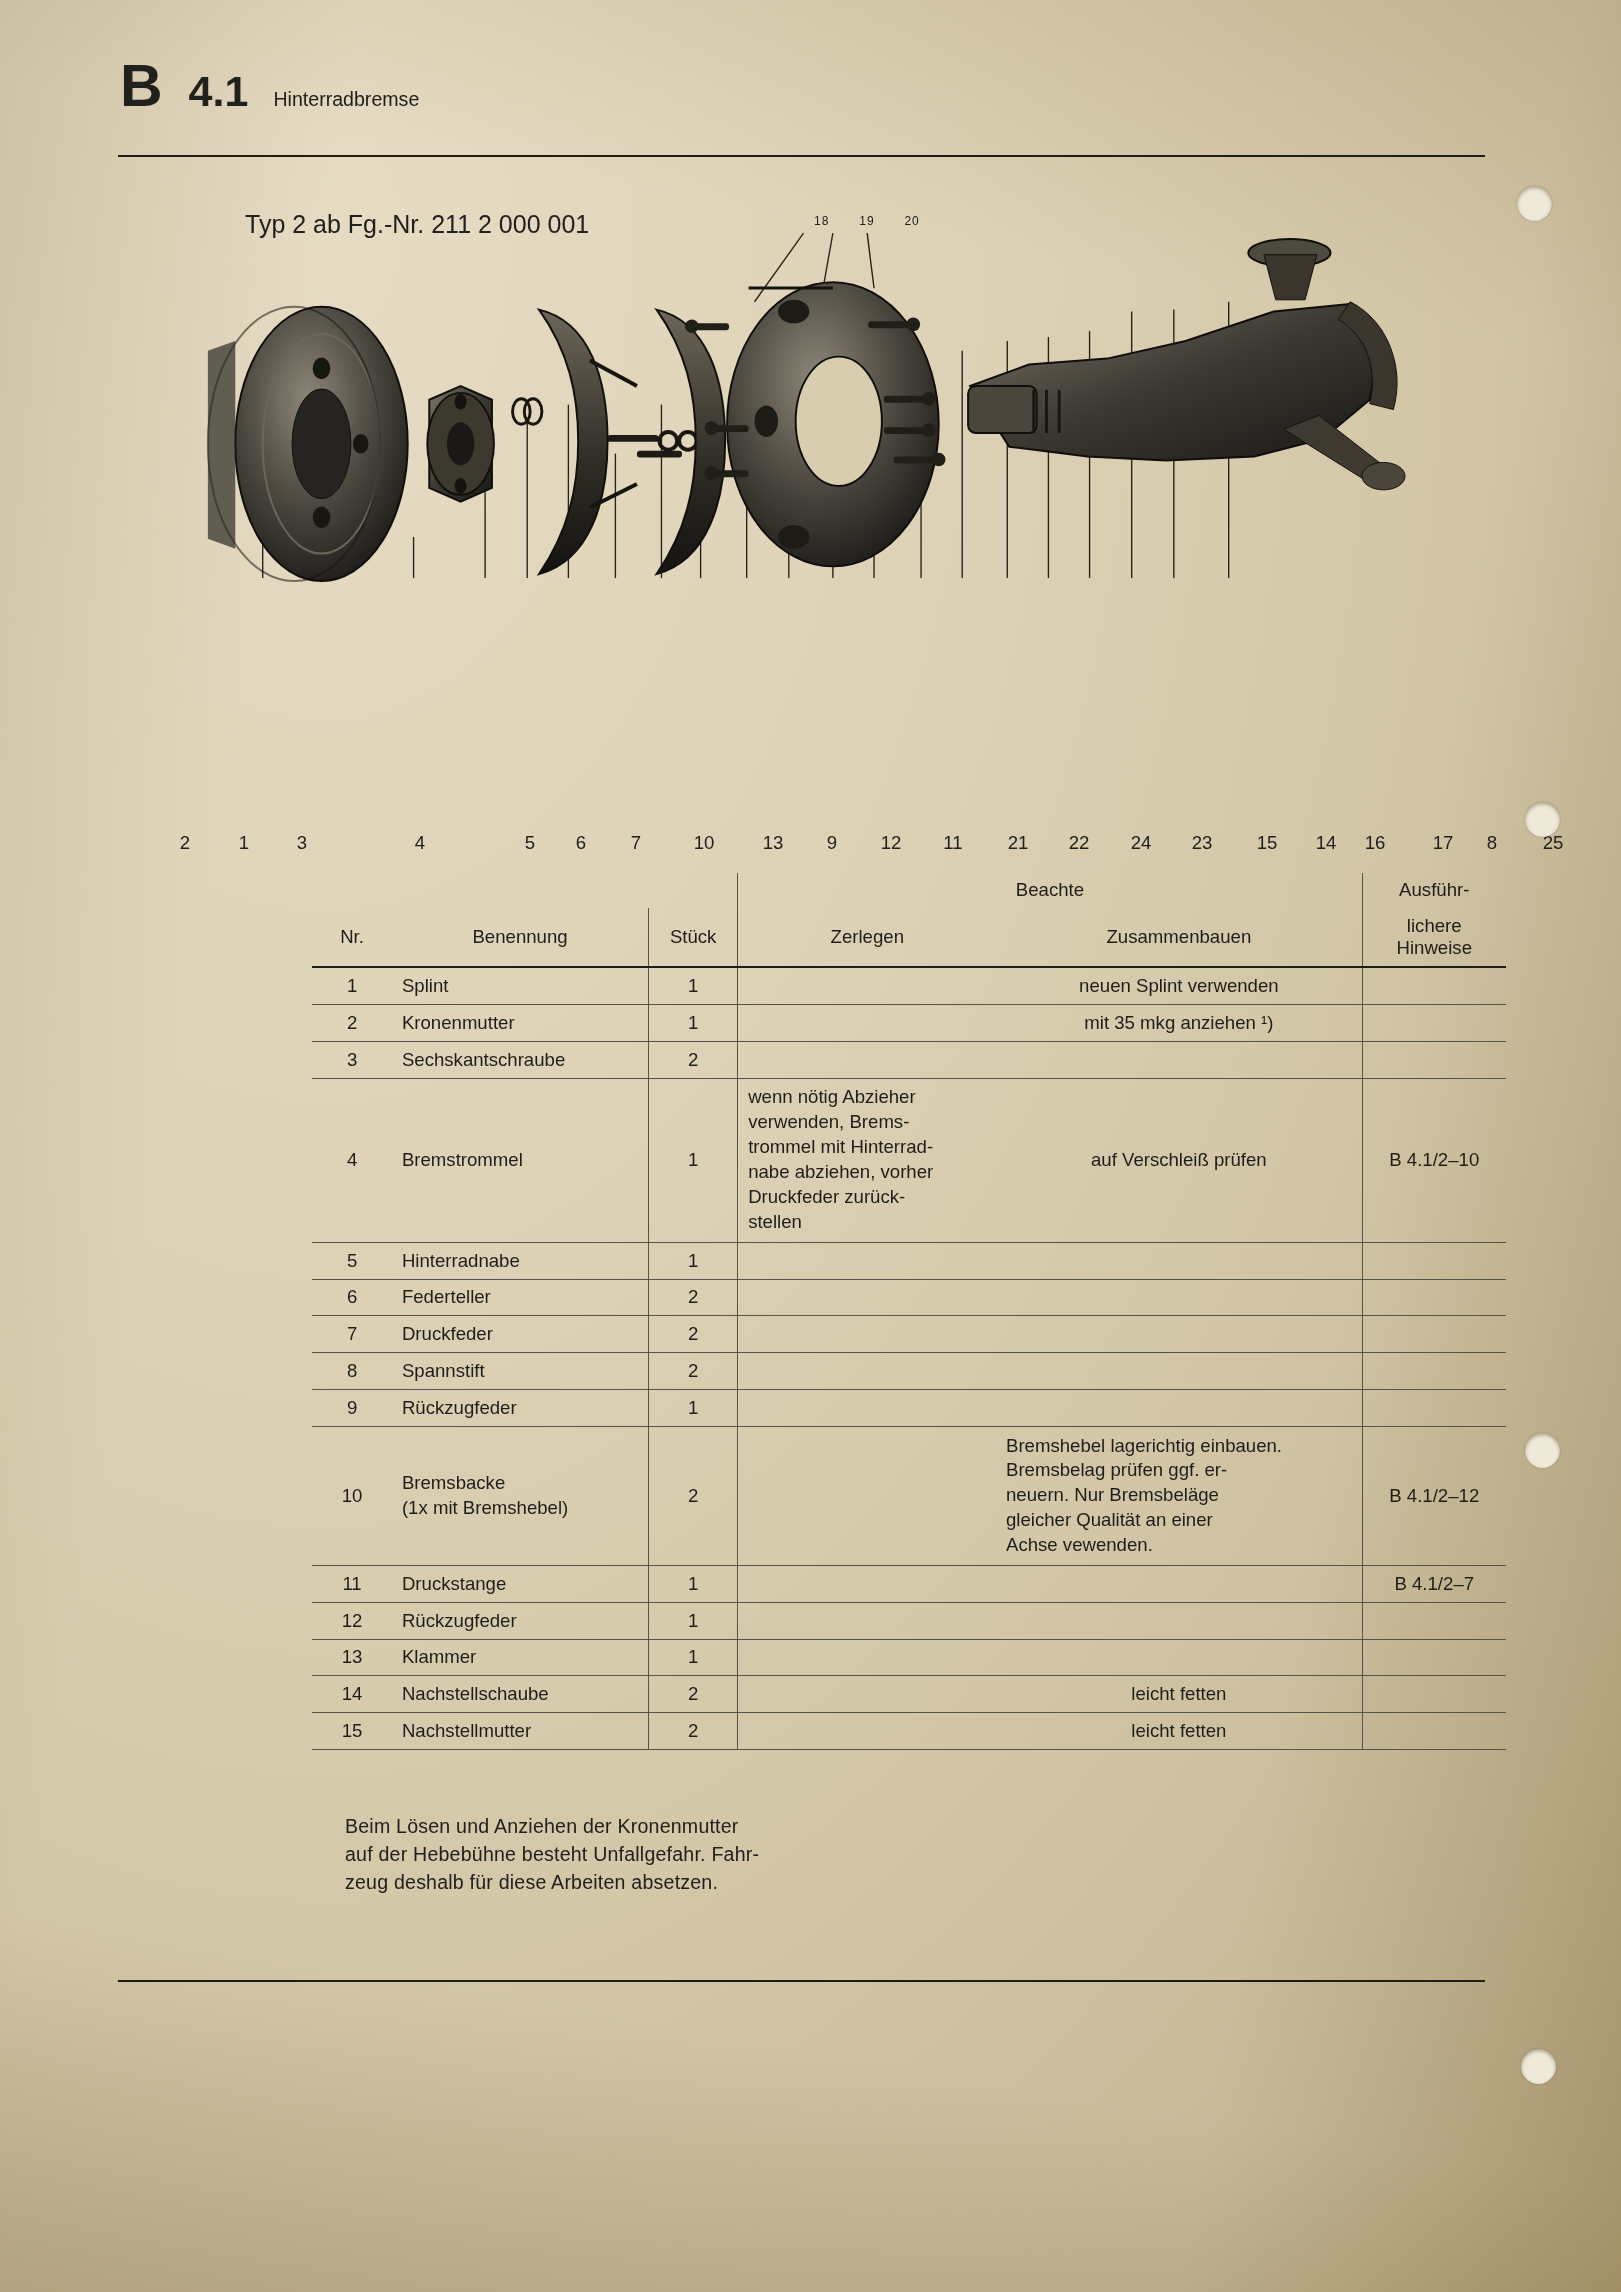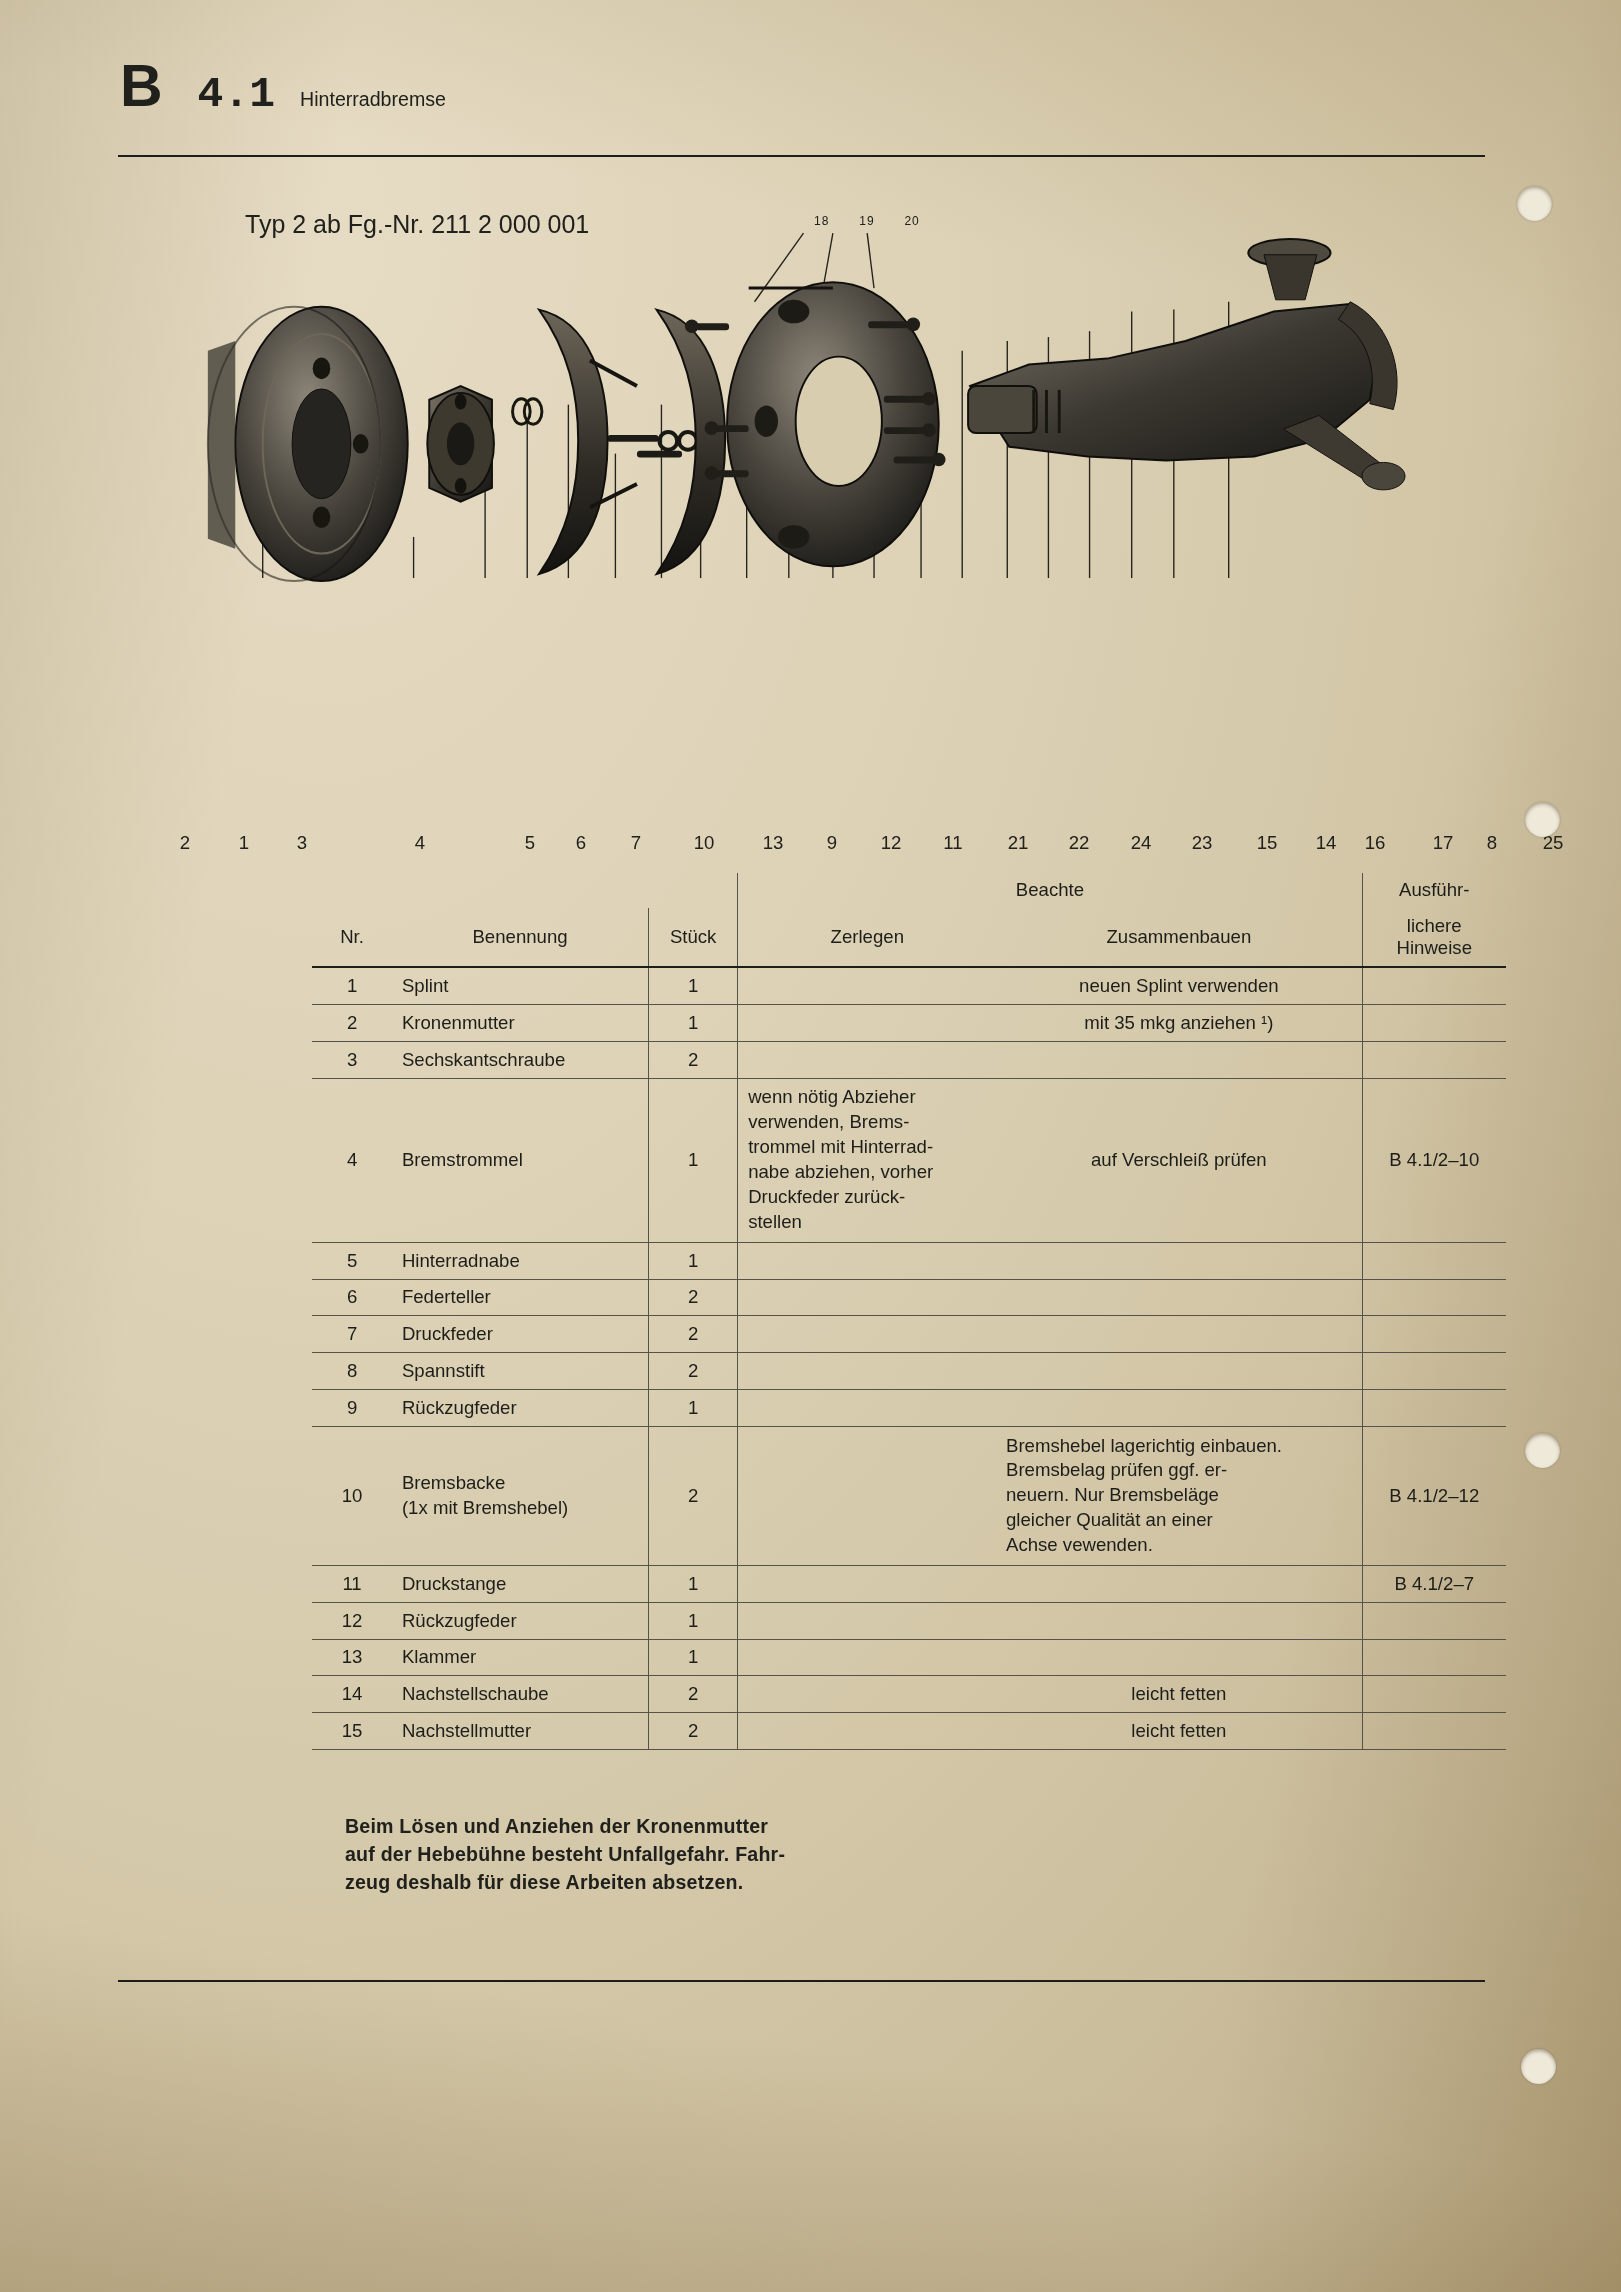--- a/index.html
+++ b/index.html
@@ -50,23 +50,22 @@
   }
   .hdr .b {
     font-size: 59px;
     font-weight: bold;
     letter-spacing: 0px;
     line-height: 1;
   }
   .hdr .num {
     font-size: 43px;
     font-weight: bold;
-    margin-left: 35px;
+    margin-left: 26px;
     line-height: 1;
-    font-family: Liberation Mono, monospace;
   }
   .hdr .sub {
     font-size: 19.6px;
     margin-left: 25px;
     line-height: 1;
   }
   .rule-top {
     position: absolute;
     left: 59px;
     top: 137px;
@@ -157,21 +156,20 @@
   .note .achtung {
     font-size: 20.6px;
     font-weight: bold;
     margin-bottom: 7.8px;
   }
   .note .body {
     font-size: 19.6px;
     line-height: 1.45;
     margin-left: 33px;
     letter-spacing: 0.2px;
-    font-weight: bold;
   }
 
   .rule-bot {
     position: absolute;
     left: 59px;
     top: 1962px;
     width: 1367px;
     height: 2.9px;
     background: #1d1d19;
   }

